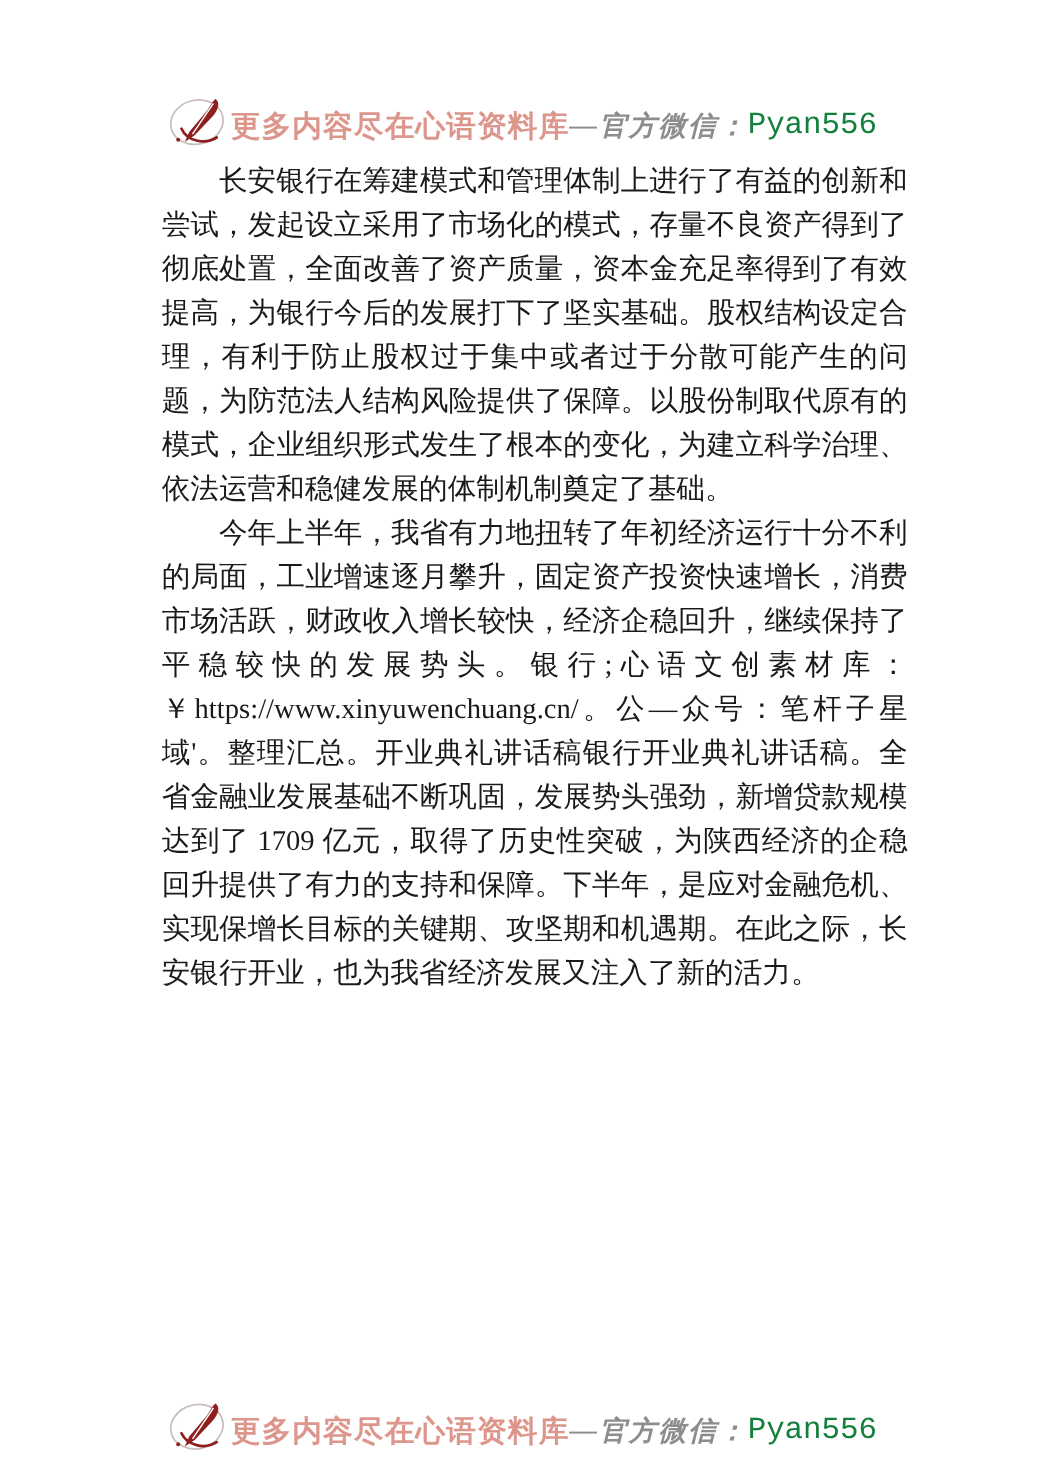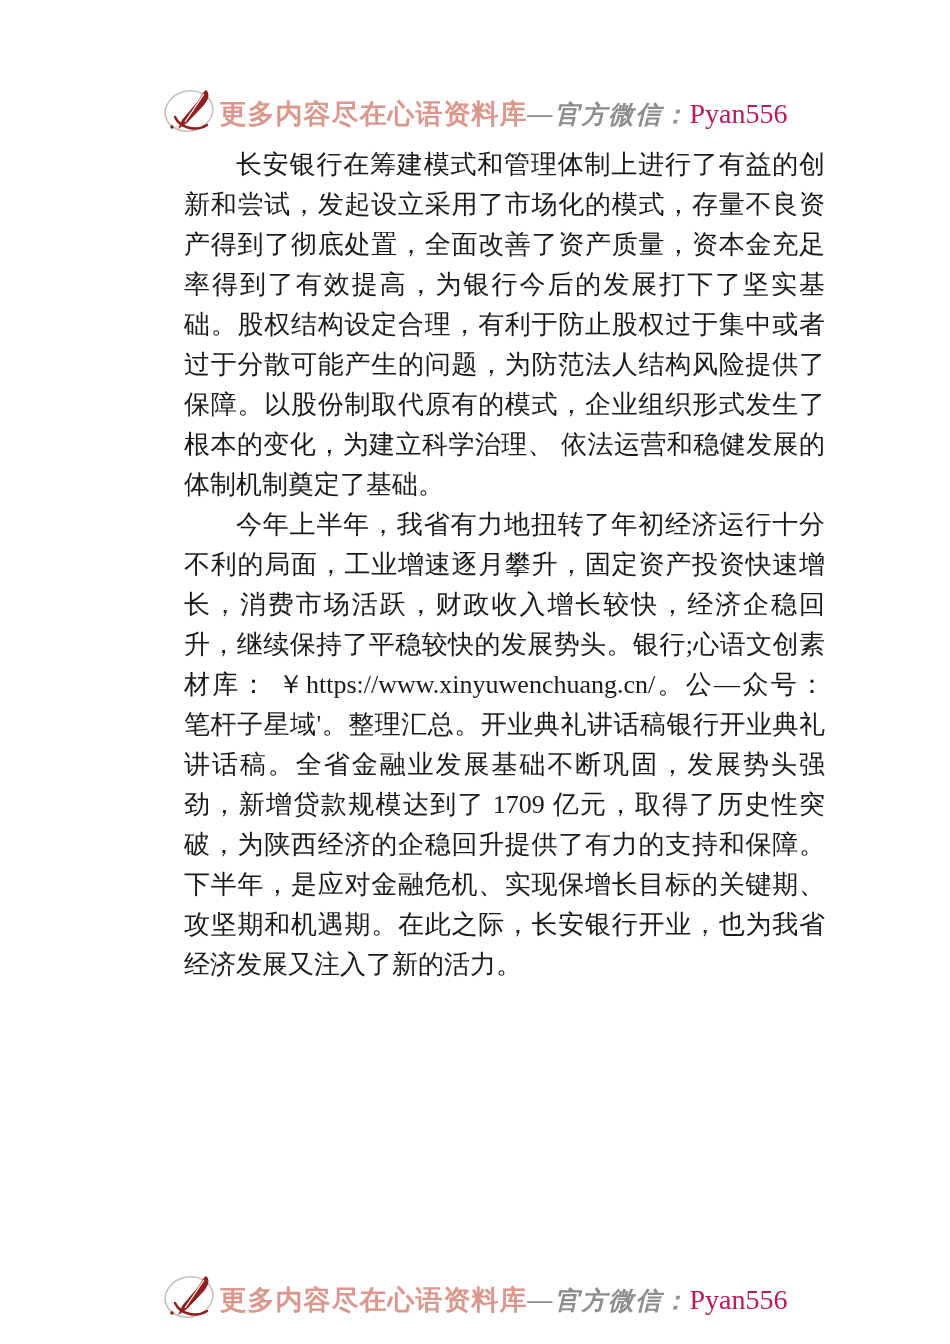--- a/index.html
+++ b/index.html
@@ -35,37 +35,37 @@
   .wm-sep, .wm-label {
     font-size: 25px;
     font-weight: bold;
     color: #8d8d8d;
     font-style: italic;
     letter-spacing: 2px;
     font-family: "Liberation Serif", "DejaVu Serif", serif;
   }
   .wm-id {
     font-size: 28px;
-    color: #be185d;
+    color: #15803d;
     font-style: normal;
-    font-family: Liberation Serif, serif;
+    font-family: Liberation Mono, monospace;
   }
   .doc-body {
     position: absolute;
     left: 147px; top: 145px;
     width: 678px;
     font-size: 26px;
     line-height: 40px;
     color: #1a1a1a;
     text-align: justify;
     text-justify: inter-ideograph;
     font-weight: 400;
   }
   .doc-body p { margin: 0; padding: 0; }
-  .doc-body p.indent { text-indent: 2em; margin-left: 37px; }
+  .doc-body p.indent { text-indent: 2em; }
 </style>
 </head>
 <body>
 
 <div class="page">
 
   <div class="watermark header">
     <span class="wm-logo">
       <svg width="52" height="52" viewBox="0 0 52 52" aria-hidden="true">
         <ellipse cx="26" cy="25" rx="24" ry="20" fill="none" stroke="#c9beba" stroke-width="1.6" transform="rotate(-14 26 25)"></ellipse>

